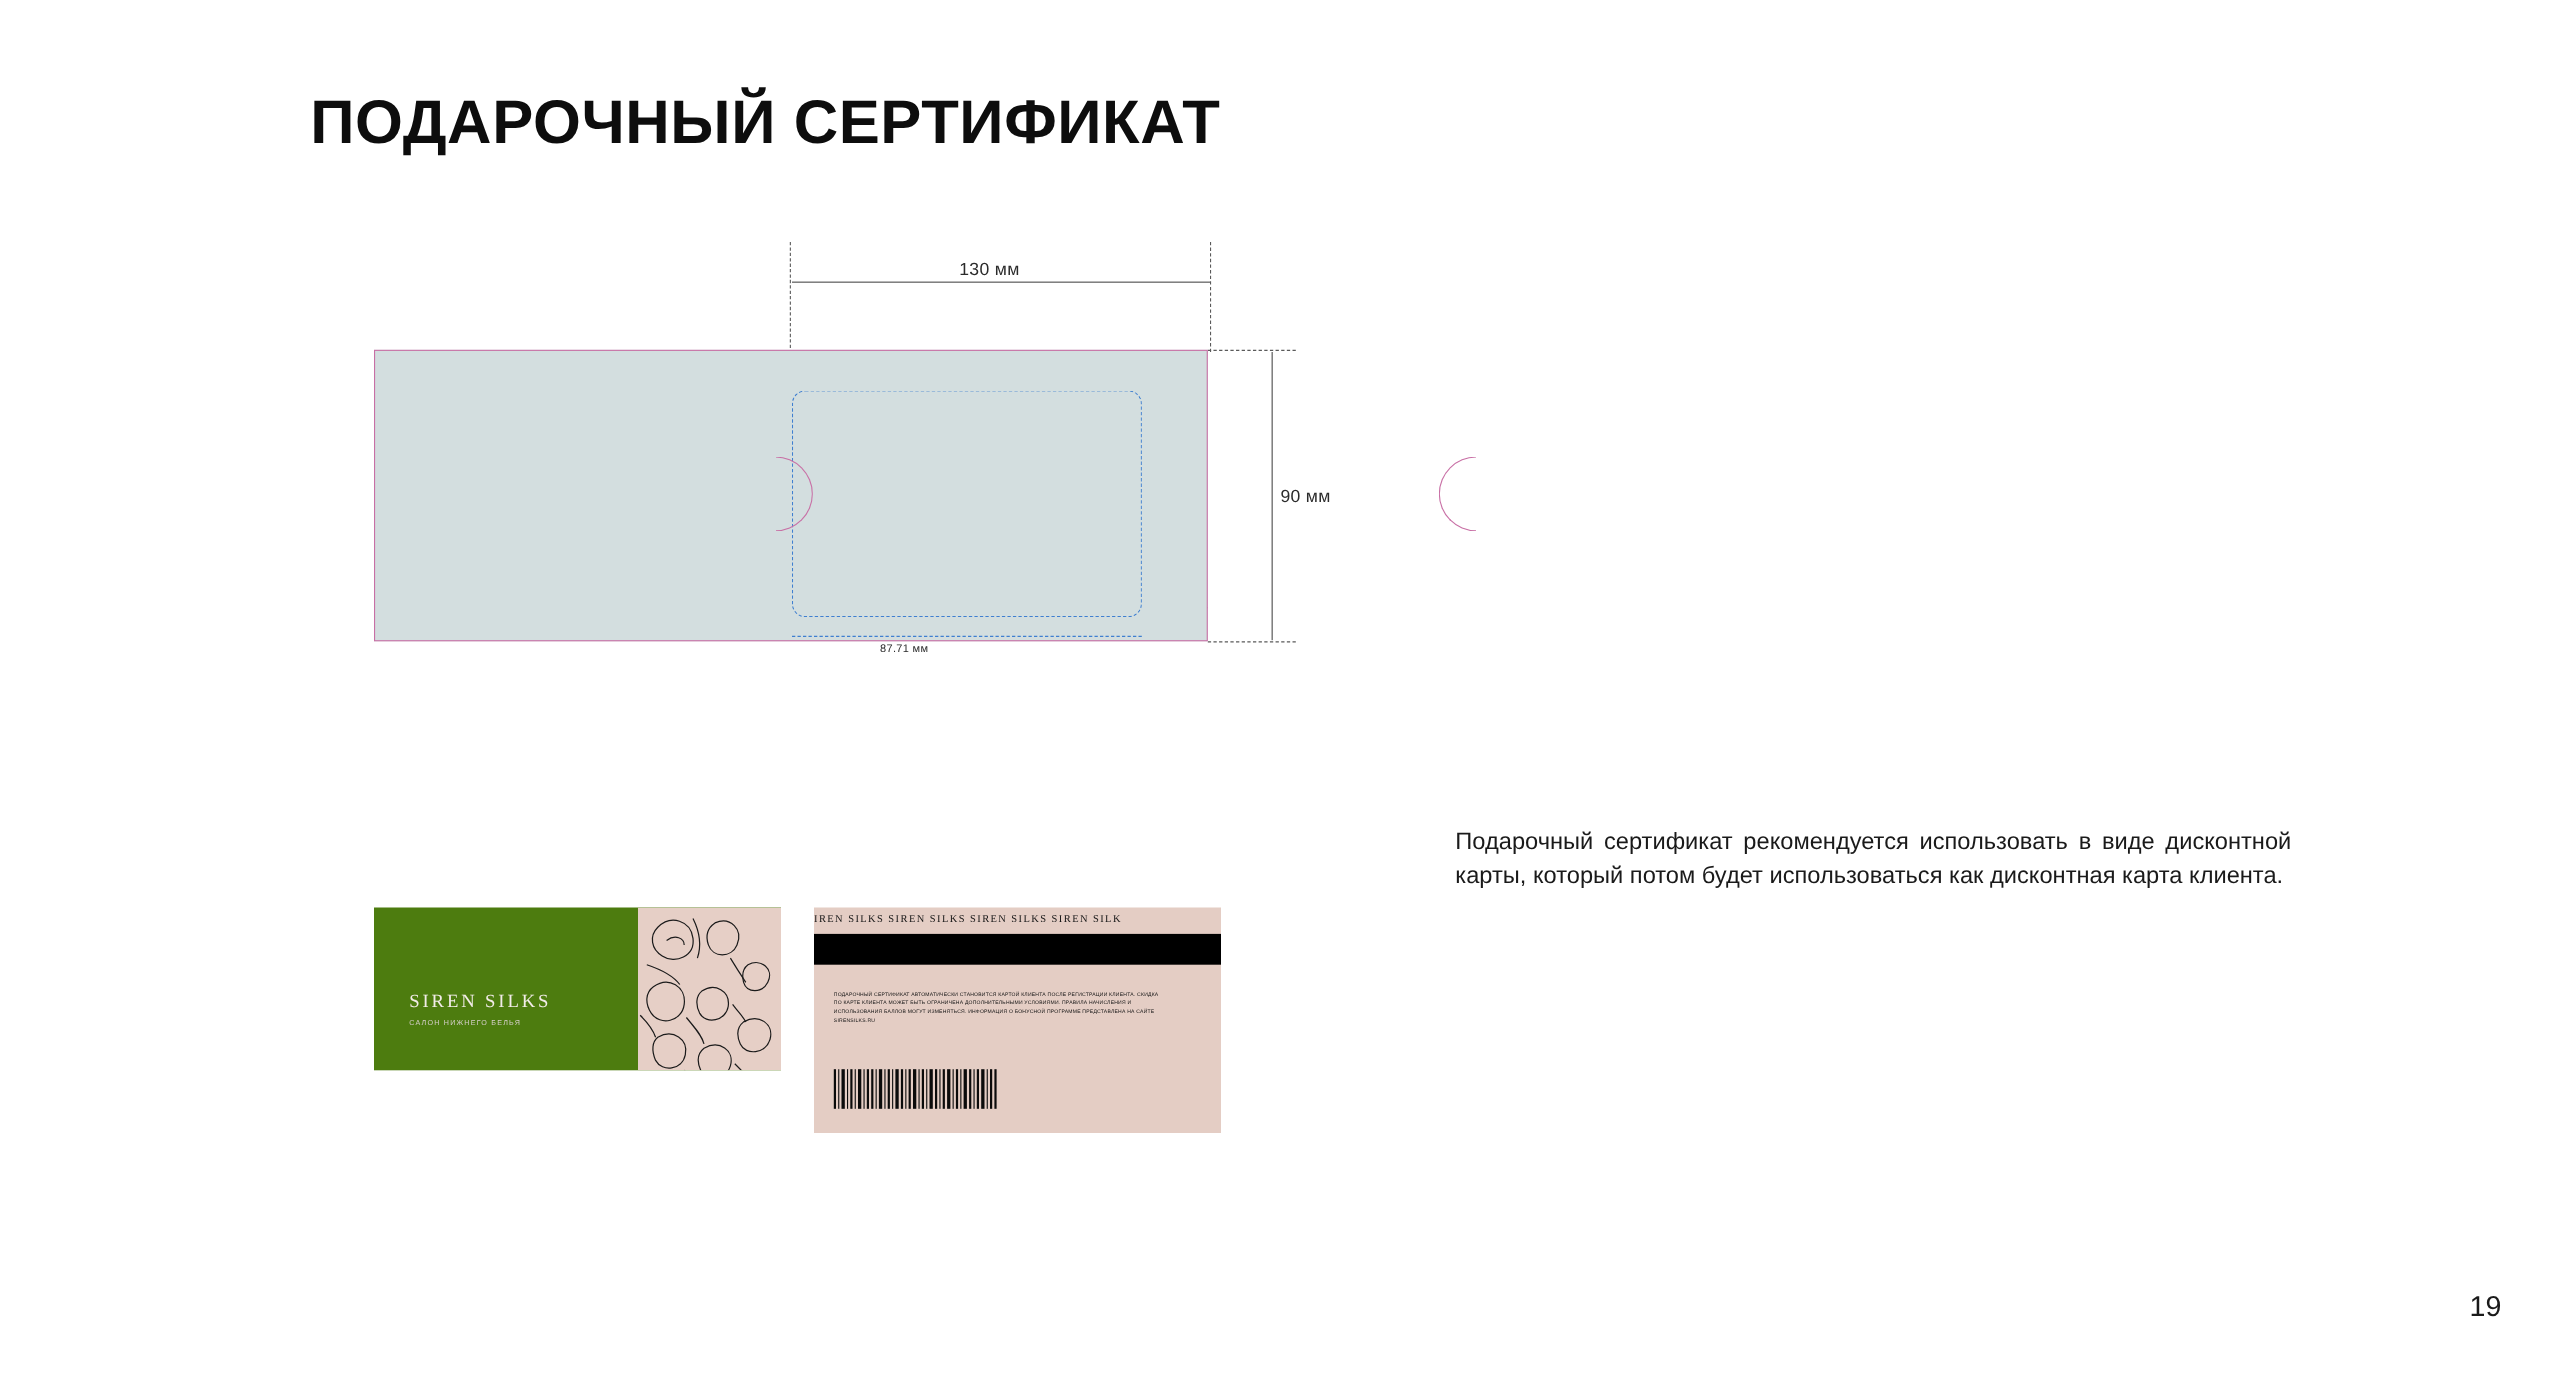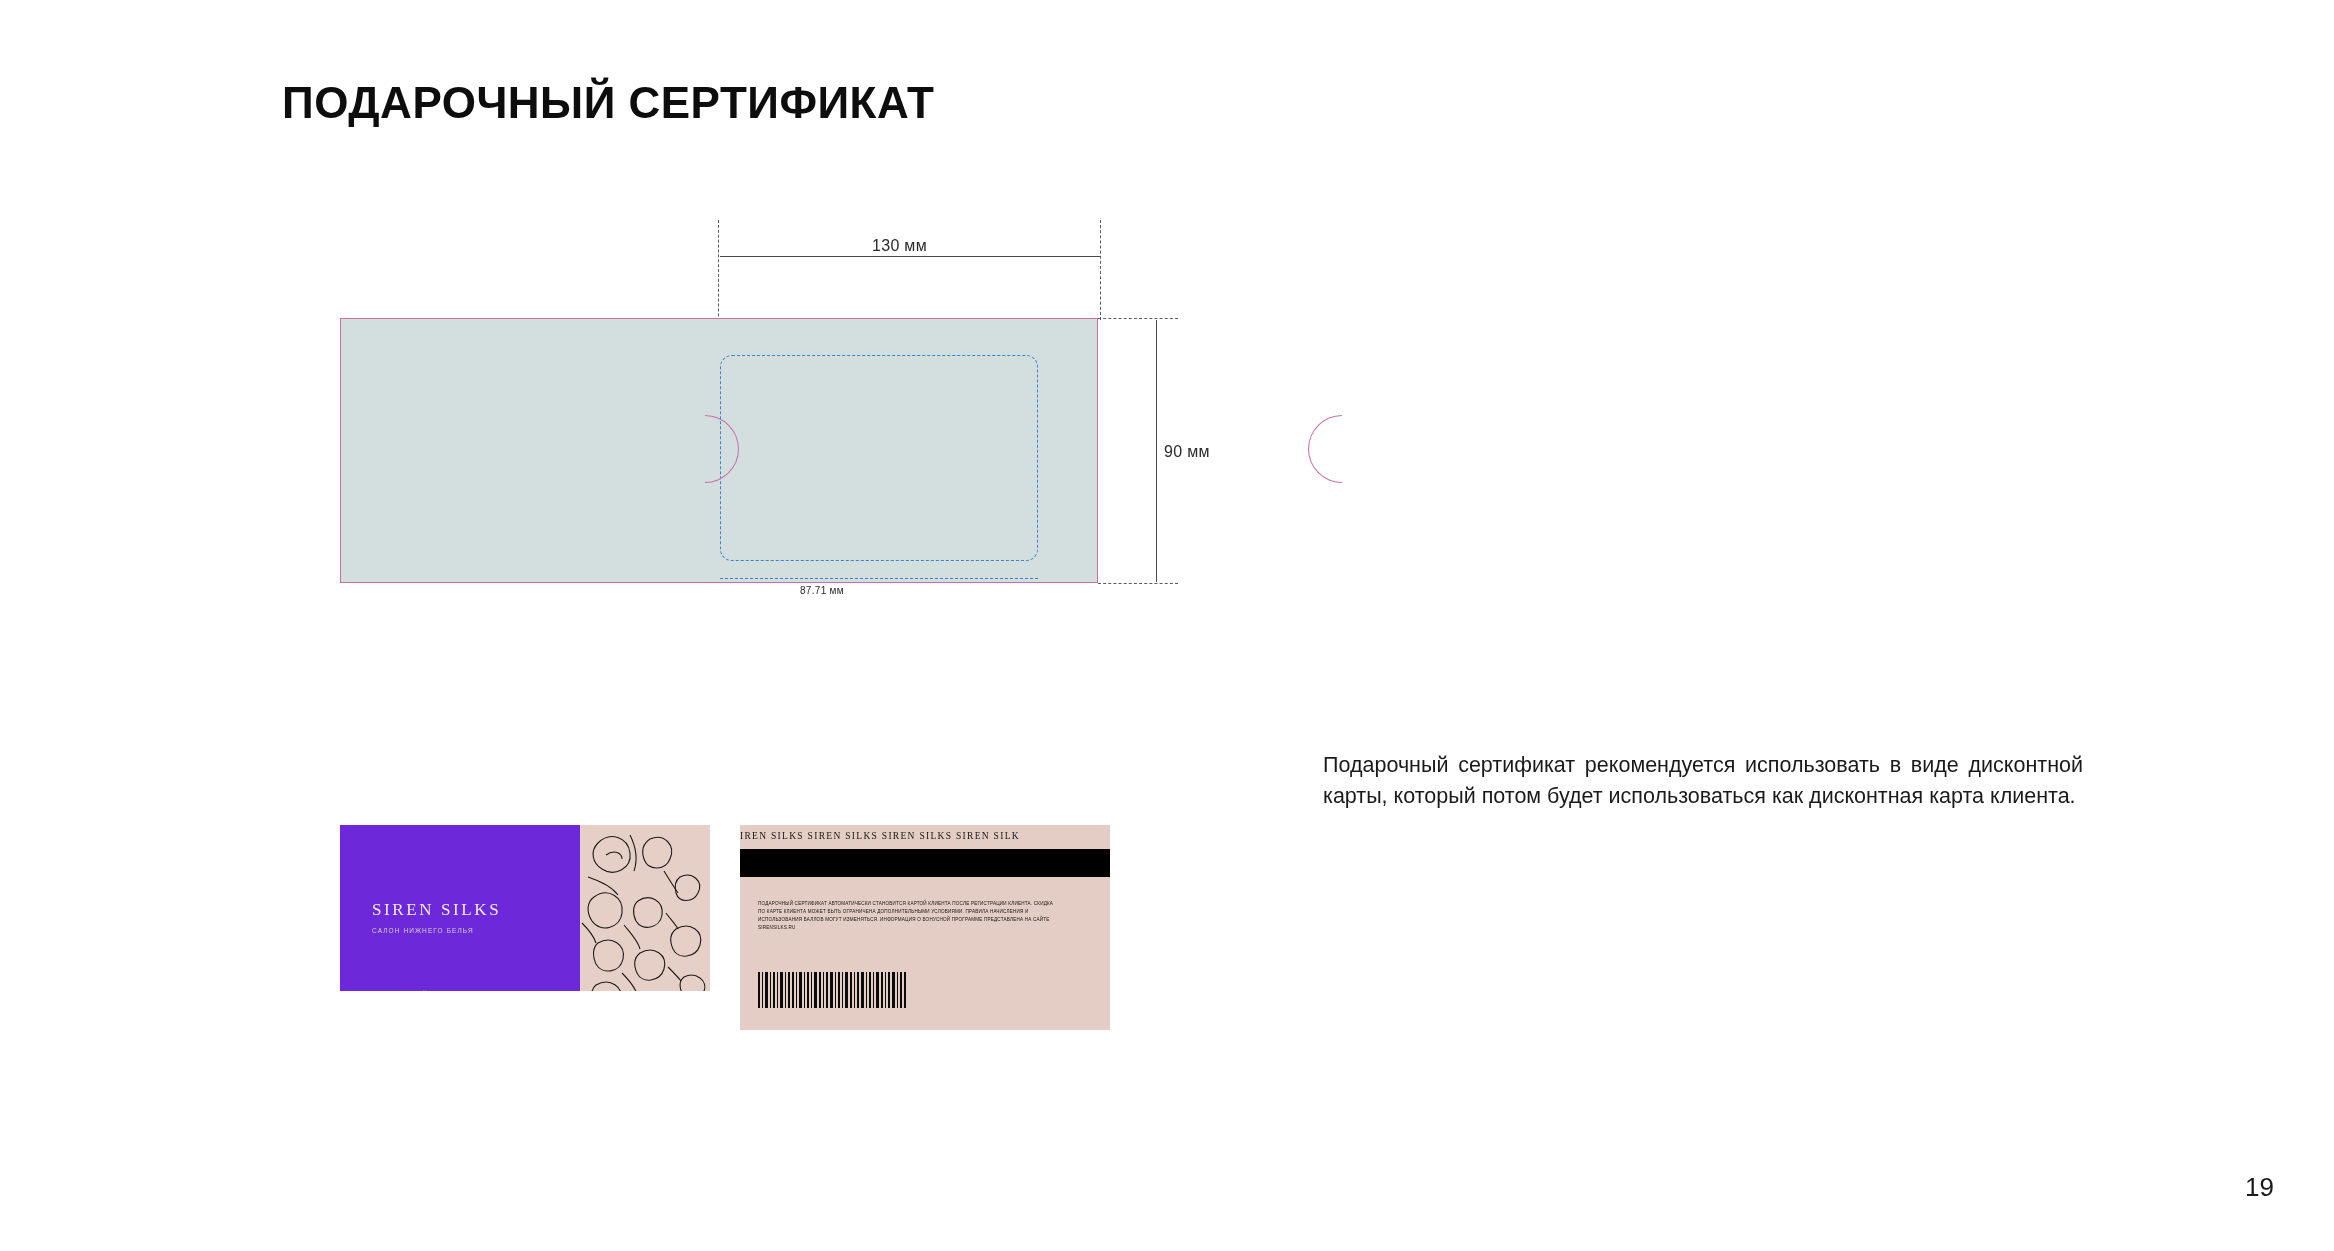--- a/index.html
+++ b/index.html
@@ -14,21 +14,21 @@
     font-family: "Liberation Sans", sans-serif;
     color: #111111;
     overflow: hidden;
   }
 
   
   .page-title {
     position: absolute;
     left: 282px;
     top: 78px;
-    font-size: 44px;
+    font-size: 56px;
     font-weight: bold;
     letter-spacing: 0.5px;
     color: #0d0d0d;
   }
 
   
   .right-col {
     position: absolute;
     left: 1323px;
     width: 760px;
@@ -143,22 +143,22 @@
     left: 280px;
     top: 800px;
     width: 900px;
     height: 260px;
   }
   .card-front {
     position: absolute;
     left: 60px;
     top: 25px;
     width: 370px;
-    height: 166px;
-    background: #6d28d9;
+    height: 148px;
+    background: #4d7c0f;
     overflow: hidden;
   }
   .card-front .brand {
     position: absolute;
     left: 32px;
     top: 75px;
     color: #f2ece8;
     font-size: 17px;
     letter-spacing: 2.6px;
     font-family: "Liberation Serif", serif;

